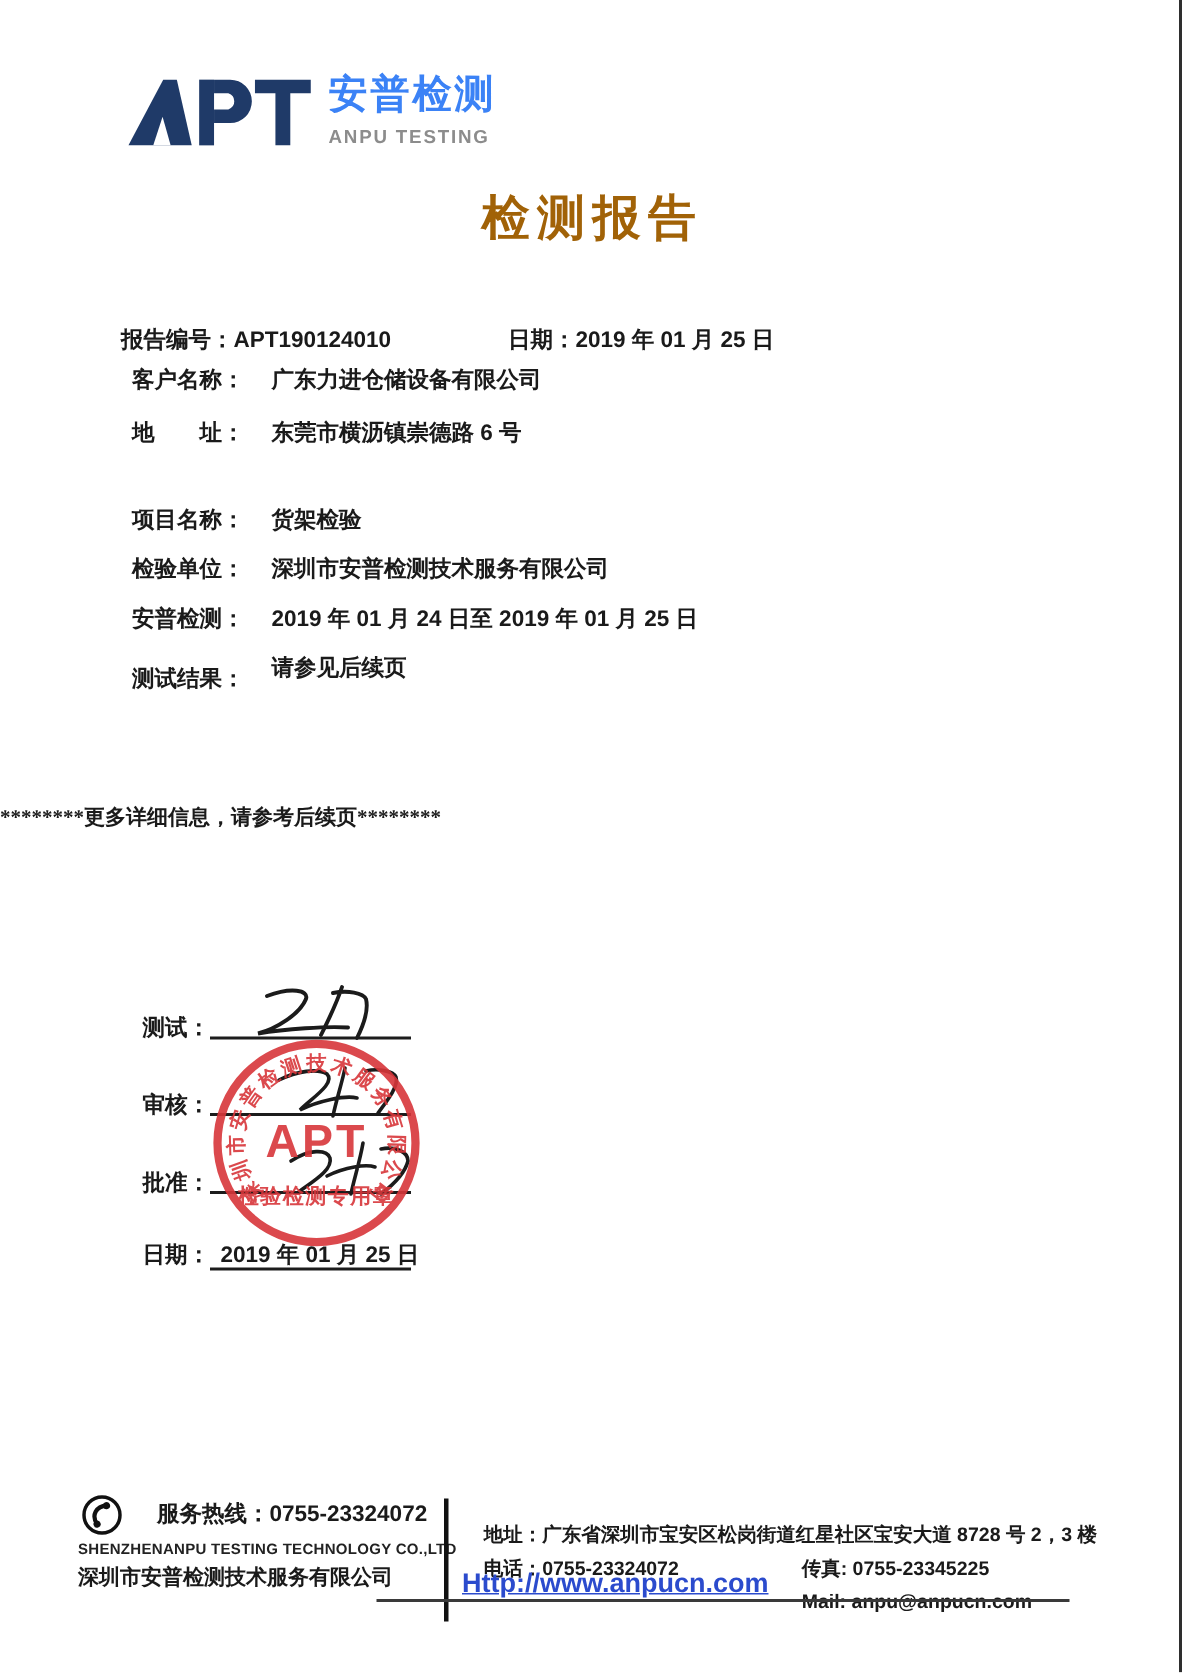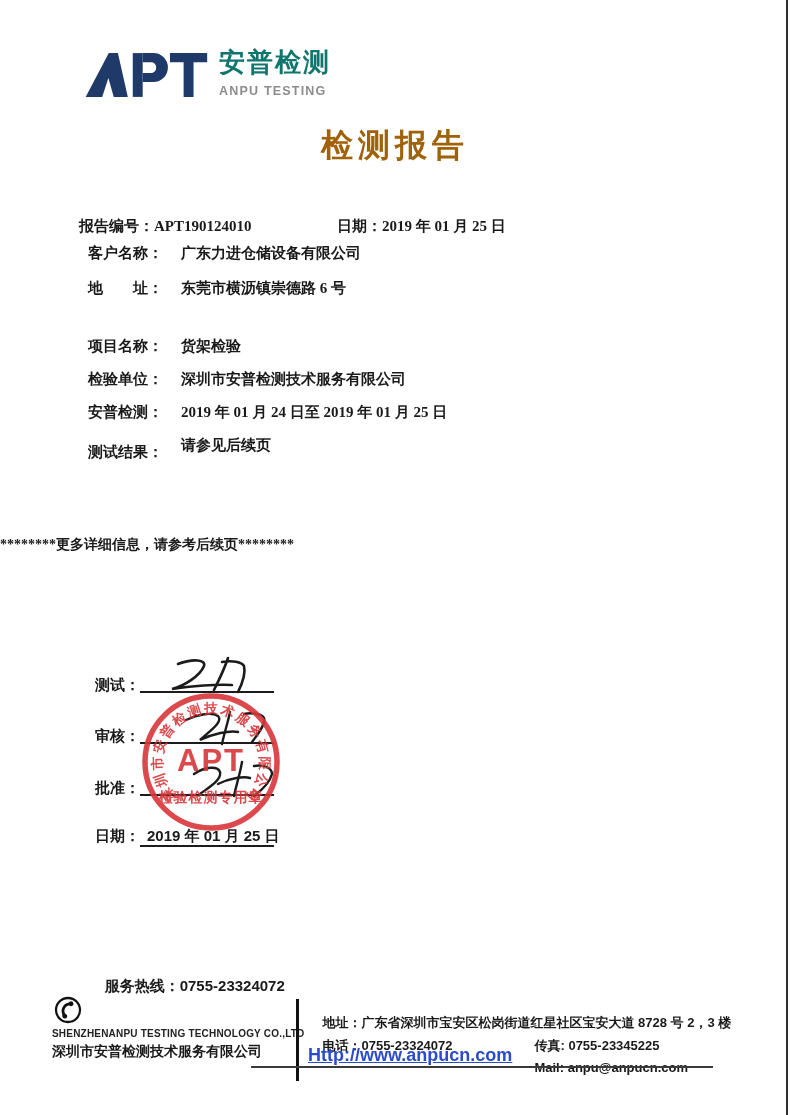--- a/index.html
+++ b/index.html
@@ -3,26 +3,26 @@
 <meta charset="utf-8">
 <style>
   * { margin:0; padding:0; box-sizing:border-box; }
   html,body { background:#ffffff; }
   .page {
     position:relative; width:790px; height:1115px; background:#ffffff;
     font-family:"Liberation Sans","DejaVu Sans",sans-serif; color:#1a1a1a; overflow:hidden;
   }
   .abs { position:absolute; }
   
-  .logo-cn { font-size:26px; font-weight:700; color:#0f766e; letter-spacing:2px; }
+  .logo-cn { font-size:26px; font-weight:700; color:#3b82f6; letter-spacing:2px; }
   .logo-en { font-size:12.5px; font-weight:700; color:#8c8c8c; letter-spacing:1.2px; margin-top:4px; }
   
   .title { left:0; top:124px; width:100%; text-align:center; font-size:32px; font-weight:700; letter-spacing:5px; color:#a16207; }
   
-  .meta, .lbl, .val { font-size:15px; font-weight:700; white-space:pre;font-family:Liberation Serif, serif; }
+  .meta, .lbl, .val { font-size:15px; font-weight:700; white-space:pre; }
   
   .notice { left:0; top:536px; width:100%; font-size:14px; font-weight:700;font-family:Liberation Serif, serif; }
   
   .sig-label { font-size:15px; font-weight:700; }
   .sig-line { height:2px; background:#1c1c1c; }
   .date-val { font-size:15px; font-weight:700; white-space:pre; }
   
   .stamp-svg { opacity:0.9; }
   
   .f-hotline { font-size:15px; font-weight:700; white-space:pre; }
@@ -125,21 +125,21 @@
   </svg>
 
   <svg class="abs" style="left:54px; top:996px;" width="28" height="28" viewBox="0 0 28 28">
     <circle cx="14" cy="14" r="12" fill="none" stroke="#111" stroke-width="2.3"></circle>
     <g transform="rotate(-18 14 14)">
       <path d="M9,19 C7,12 12,7 19,9" fill="none" stroke="#111" stroke-width="2.8" stroke-linecap="round"></path>
       <circle cx="9" cy="18.8" r="2.4" fill="#111"></circle>
       <circle cx="18.8" cy="9" r="2.4" fill="#111"></circle>
     </g>
   </svg>
-  <div class="abs f-hotline" style="left:88px; top:960px;">
+  <div class="abs f-hotline" style="left:88px; top:983px;">
     <span>服务热线：</span><span>0755-23324072</span>
   </div>
   <div class="abs f-en" style="left:52px; top:1028px;">SHENZHENANPU TESTING TECHNOLOGY CO.,LTD</div>
   <div class="abs f-cn" style="left:52px; top:1043px;">深圳市安普检测技术服务有限公司</div>
 
   <div class="abs vdiv" style="left:296px; top:999px; height:82px;"></div>
 
   <div class="abs f-line" style="left:308px; top:999px;">
     <span>地址：</span><span>广东省深圳市宝安区松岗街道红星社区宝安大道 8728 号 2，3 楼</span>
   </div>

